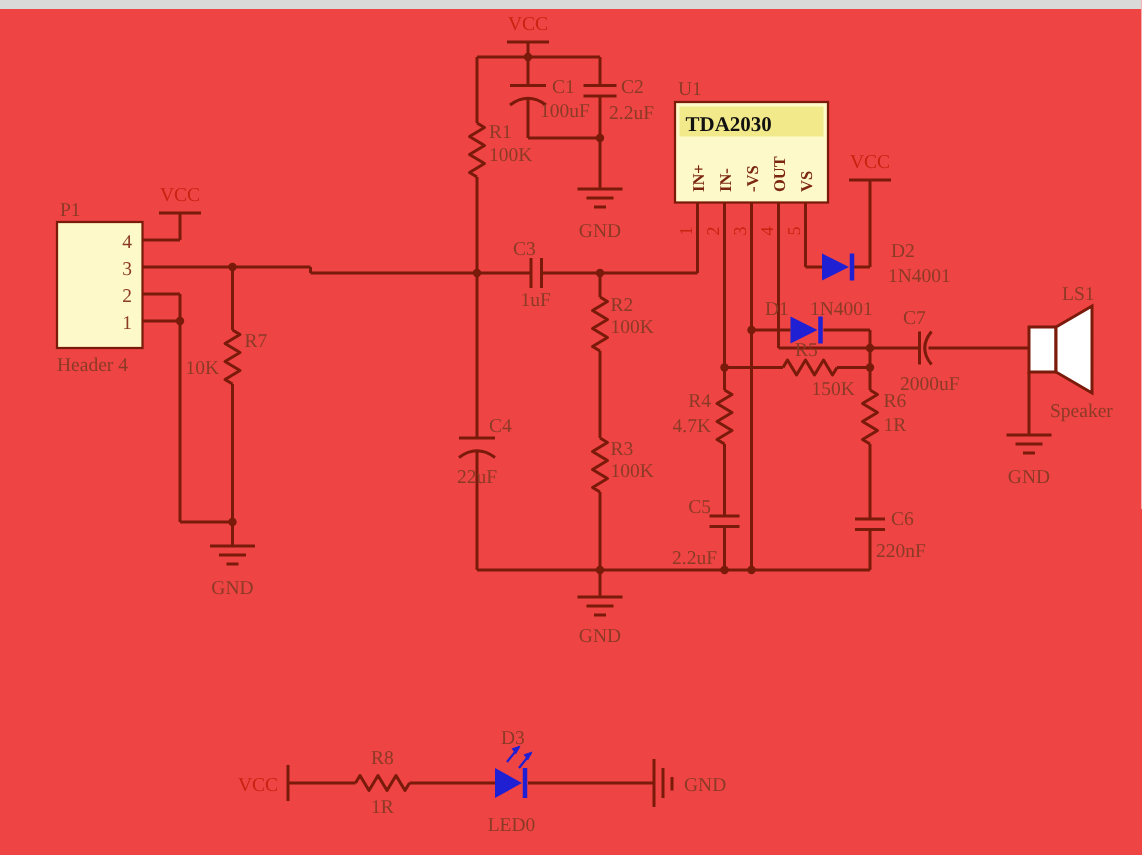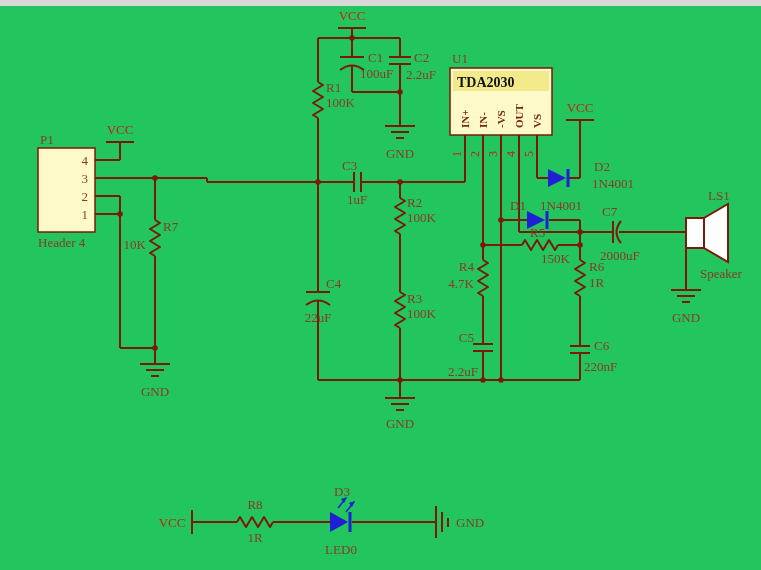--- a/index.html
+++ b/index.html
@@ -1,16 +1,16 @@
 <!DOCTYPE html>
 <html><head>
 <meta charset="utf-8">
 <style>
   html,body{margin:0;padding:0;background:#fff;}
-  .stage{position:relative;width:761px;height:570px;background:#22c55e;overflow:hidden;
+  .stage{position:relative;width:761px;height:570px;background:#ef4444;overflow:hidden;
          font-family:"Liberation Serif",serif;}
   svg{display:block;}
   .wire{stroke:#7a1a0a;stroke-width:2;fill:none;}
   .sym{stroke:#7a1a0a;stroke-width:2;fill:none;stroke-linejoin:round;}
   .compbox{fill:#fdf9c8;stroke:#7a1a0a;stroke-width:1.5;}
   .hl{fill:#f2e98b;}
   .spk{fill:#ffffff;stroke:#7a1a0a;stroke-width:2;}
   .blue{fill:#1f1fd4;stroke:none;}
   .bluebar{stroke:#1f1fd4;stroke-width:3;fill:none;}
   .bluethin{stroke:#1f1fd4;stroke-width:1.5;fill:none;}

